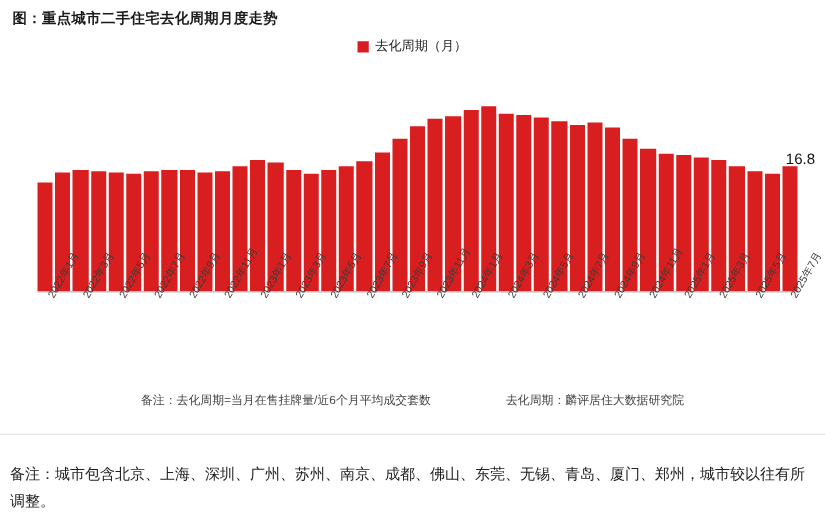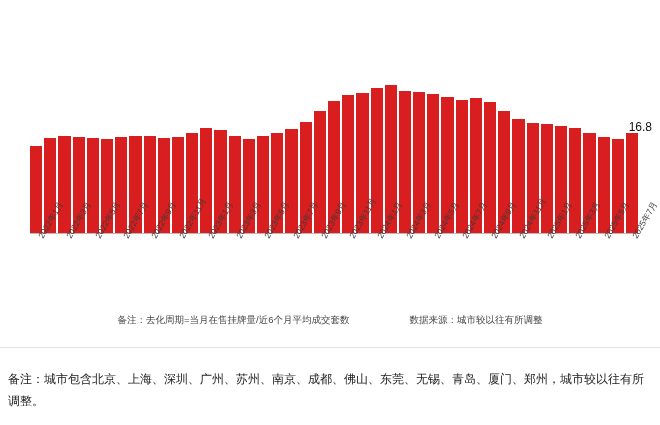--- a/index.html
+++ b/index.html
@@ -110,21 +110,26 @@
     font-size: 12px;
     line-height: 22px;
     color: #222;
   }
 </style>
 </head>
 <body>
 
 <div class="chart-card">
 
-
+  <div class="chart-title">图：重点城市二手住宅去化周期月度走势</div>
+
+  <div class="legend">
+    <span class="legend-swatch"></span>
+    <span class="legend-label">去化周期（月）</span>
+  </div>
 
   <div class="plot">
     <div class="bars" id="bars">
         <div class="bar" title="2022年1月: 14.6" style="height: 48.67%; background: rgb(216, 30, 30);"></div>
         <div class="bar" title="2022年2月: 16" style="height: 53.33%; background: rgb(216, 30, 30);"></div>
         <div class="bar" title="2022年3月: 16.3" style="height: 54.33%; background: rgb(216, 30, 30);"></div>
         <div class="bar" title="2022年4月: 16.2" style="height: 54%; background: rgb(216, 30, 30);"></div>
         <div class="bar" title="2022年5月: 16" style="height: 53.33%; background: rgb(216, 30, 30);"></div>
         <div class="bar" title="2022年6月: 15.9" style="height: 53%; background: rgb(216, 30, 30);"></div>
         <div class="bar" title="2022年7月: 16.1" style="height: 53.67%; background: rgb(216, 30, 30);"></div>
@@ -190,17 +195,17 @@
       <span class="xlabel" style="left: 515.093px;">2025年1月</span>
       <span class="xlabel" style="left: 543.372px;">2025年3月</span>
       <span class="xlabel" style="left: 571.651px;">2025年5月</span>
       <span class="xlabel" style="left: 599.93px;">2025年7月</span>
     </div>
 
   <div class="last-value">16.8</div>
 
   <div class="footnotes">
     <span>备注：去化周期=当月在售挂牌量/近6个月平均成交套数</span>
-    <span>数据来源：城市较以往有所调整</span>
+    <span>去化周期：麟评居住大数据研究院</span>
   </div>
 </div>
 
 <div class="bottom-note">备注：城市包含北京、上海、深圳、广州、苏州、南京、成都、佛山、东莞、无锡、青岛、厦门、郑州，城市较以往有所调整。</div>
 
 </body></html>

